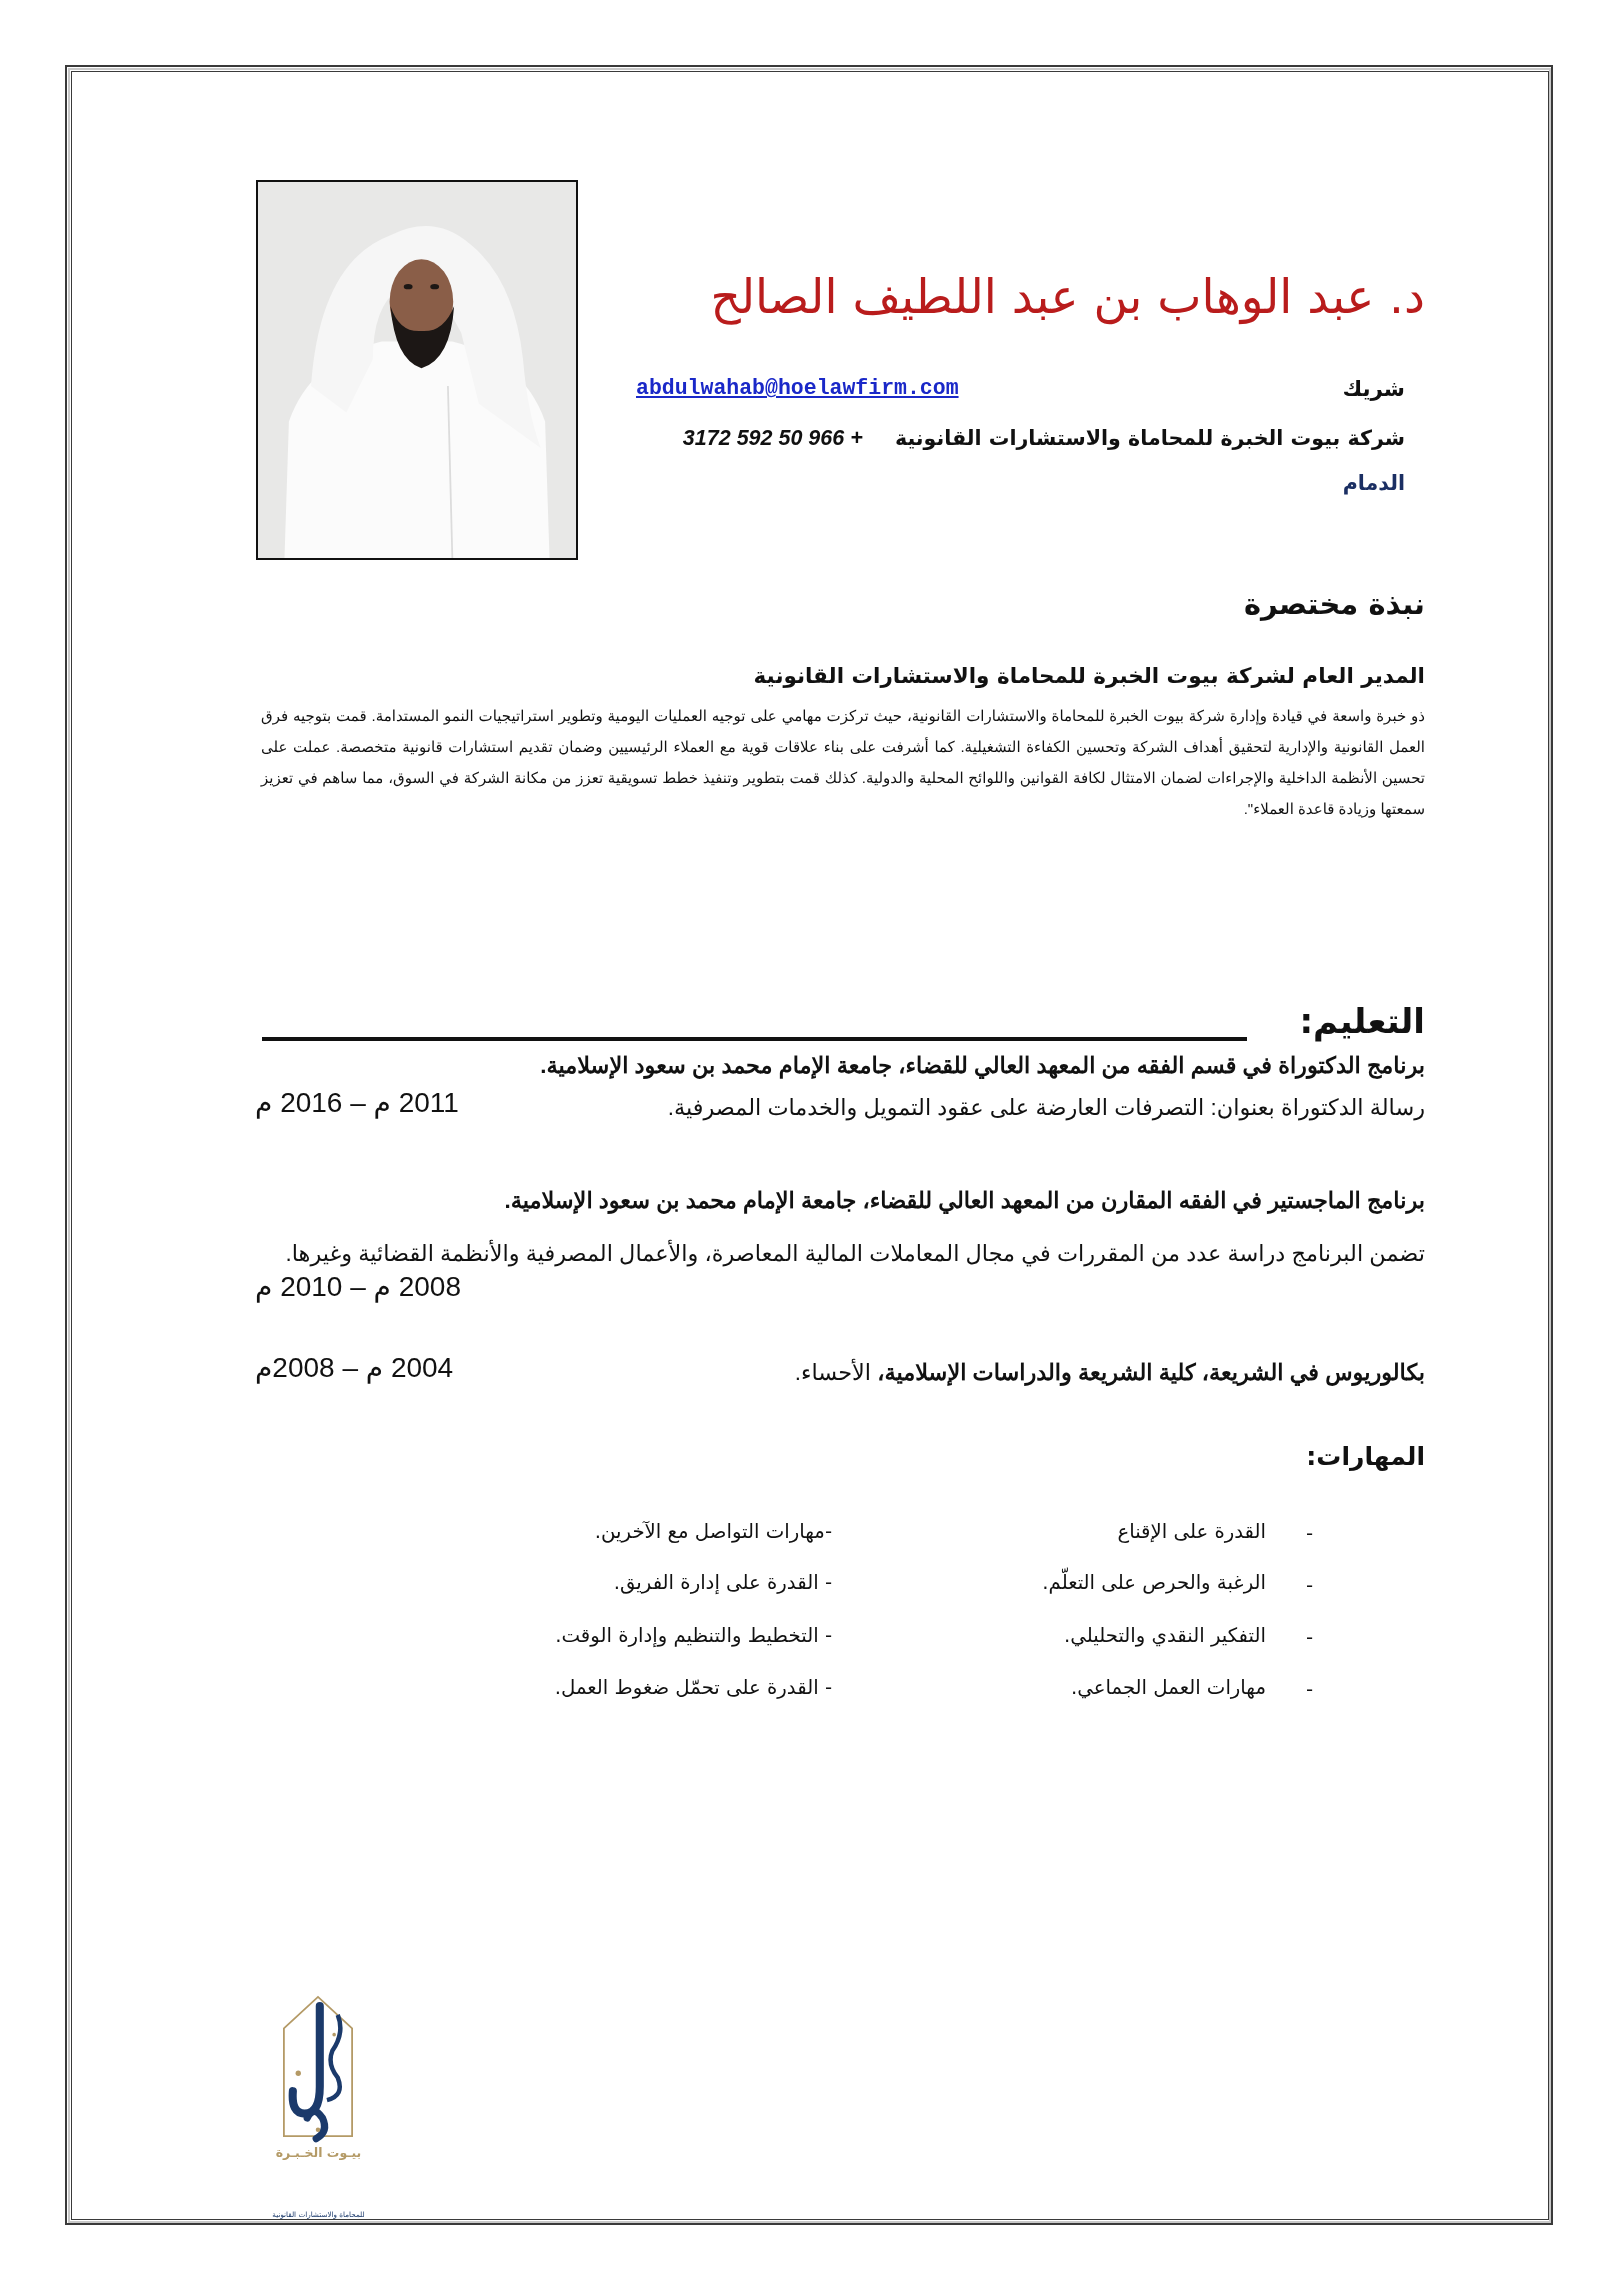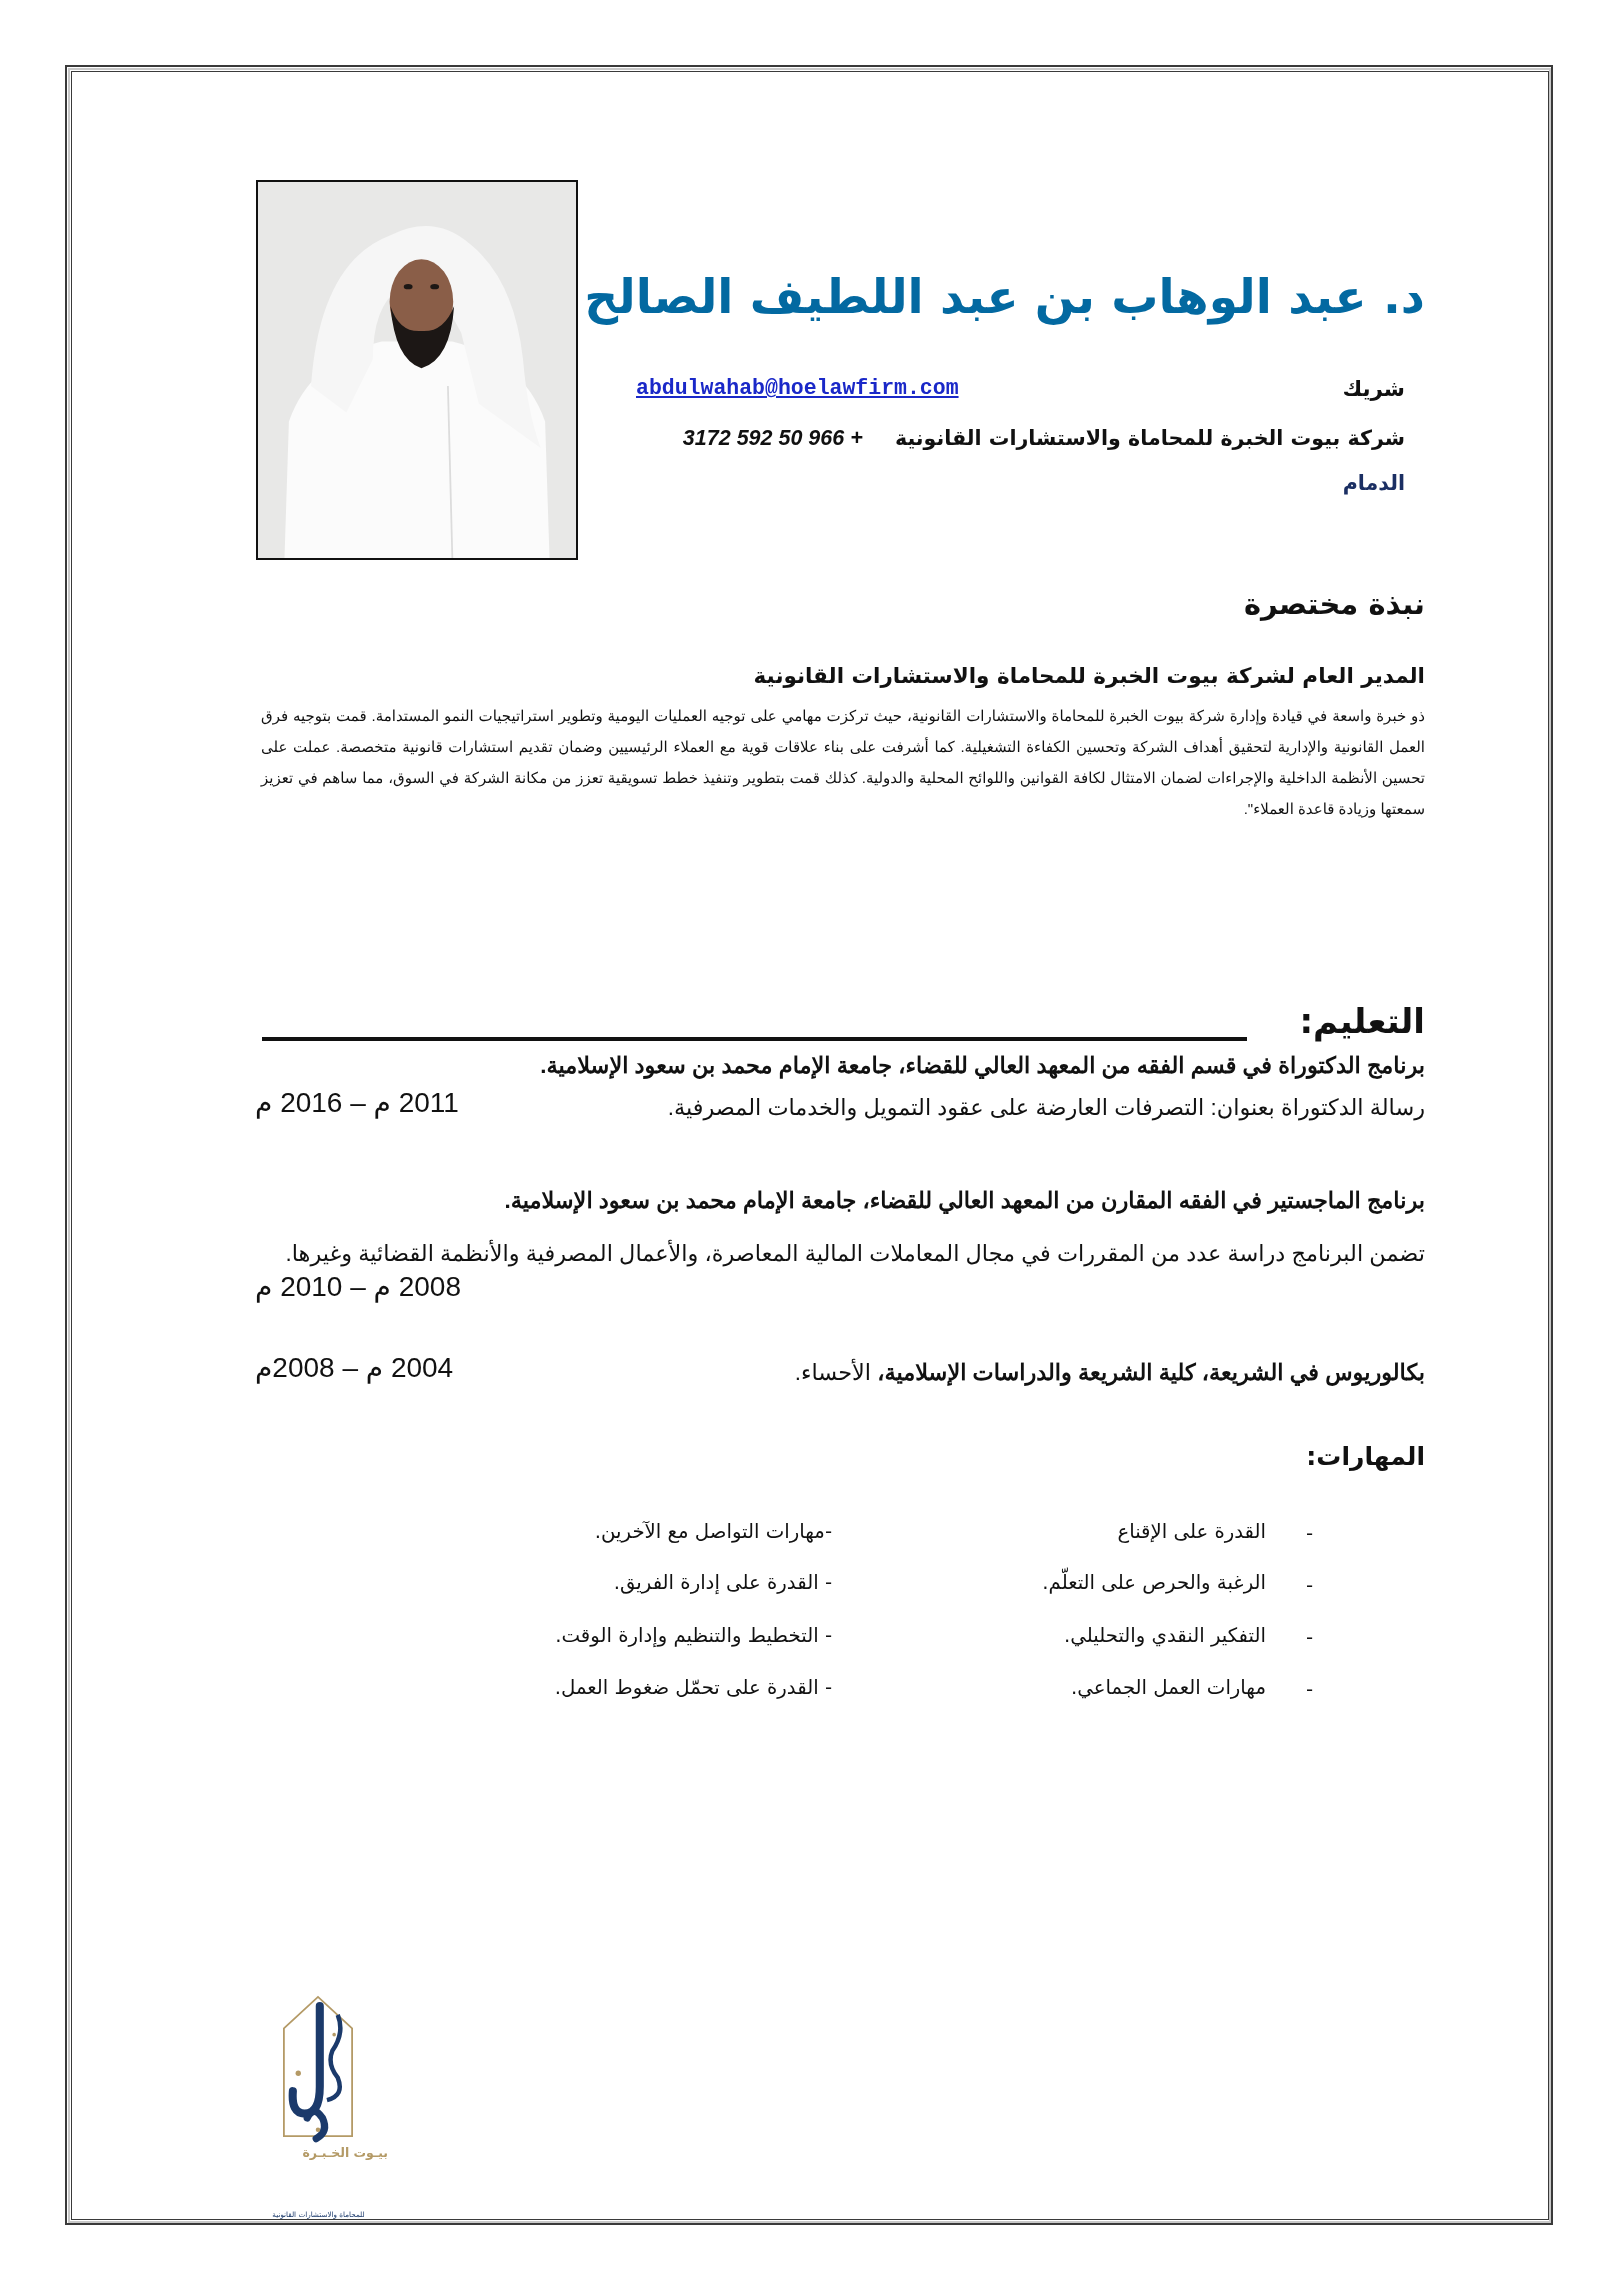--- a/index.html
+++ b/index.html
@@ -13,22 +13,22 @@
          border: 2.7px solid #c8c8c8; box-sizing: border-box; }
 
   .rtl { direction: rtl; unicode-bidi: embed; }
   .abs { position: absolute; }
 
   
   .photo { left: 256px; top: 180px; width: 322px; height: 380px; border: 2.7px solid #111;
            box-sizing: border-box; background: #e9e9e8; overflow: hidden; }
   .photo svg { display: block; width: 100%; height: 100%; }
 
-  .name { right: 195px; top: 269px; font-family: "DejaVu Sans", sans-serif; font-weight: bold;
-          font-size: 47px; color: #0369a1; white-space: nowrap; }
+  .name { right: 195px; top: 269px; font-family: "DejaVu Sans", sans-serif; font-weight: normal;
+          font-size: 47px; color: #b91c1c; white-space: nowrap; }
   .role { right: 215px; top: 376px; font-size: 21.5px; font-weight: bold; color: #111; }
   .email { left: 636px; top: 376px; font-size: 21.5px; font-weight: bold; color: #1a28c8;
            text-decoration: underline; font-family: Liberation Mono, monospace; white-space: nowrap; }
   .company-line { right: 215px; top: 426px; font-size: 20.6px; font-weight: bold; white-space: nowrap; }
   .company-line .phone { margin-right: 25px; font-family: "Liberation Sans", sans-serif; font-size: 21.5px; font-style: italic; }
   .city { right: 215px; top: 471px; font-size: 20.6px; font-weight: bold; color: #1b2f63; }
 
   .h-bio { right: 195px; top: 587px; font-size: 29px; font-weight: bold; }
   .bio-title { right: 195px; top: 663px; font-size: 21.5px; font-weight: bold; white-space: nowrap; }
   .bio-text { right: 195px; top: 700px; width: 1164px; font-family: "Liberation Sans", sans-serif;
@@ -44,22 +44,22 @@
 
   .edu-para { right: 195px; top: 1231px; width: 1175px; font-family: "Liberation Sans", sans-serif;
               font-size: 22.4px; line-height: 45px; text-align: justify; text-align-last: right; }
 
   .h-skills { right: 195px; top: 1442px; font-size: 25px; font-weight: bold; }
   .skill { font-size: 19.7px; white-space: nowrap; }
   .skill-dash { font-size: 19.7px; }
 
   .logo { left: 273px; top: 1979px; width: 90px; height: 184px; }
   .logo svg { display: block; }
-  .logo-cap1 { left: 269px; top: 2145px; width: 99px; text-align: right; font-size: 12.5px;
-               color: #b49a66; font-weight: bold; margin-left: 20px; }
+  .logo-cap1 { left: 269px; top: 2145px; width: 99px; text-align: center; font-size: 12.5px;
+               color: #b49a66; font-weight: bold; }
   .logo-cap2 { left: 262px; top: 2162px; width: 113px; text-align: center; font-size: 7.2px;
                color: #1b3a6b; margin-top: 48px; }
 </style>
 </head>
 <body>
 
 <div class="frame-outer"></div>
 <div class="frame-gap"></div>
 <div class="frame-inner"></div>
 

